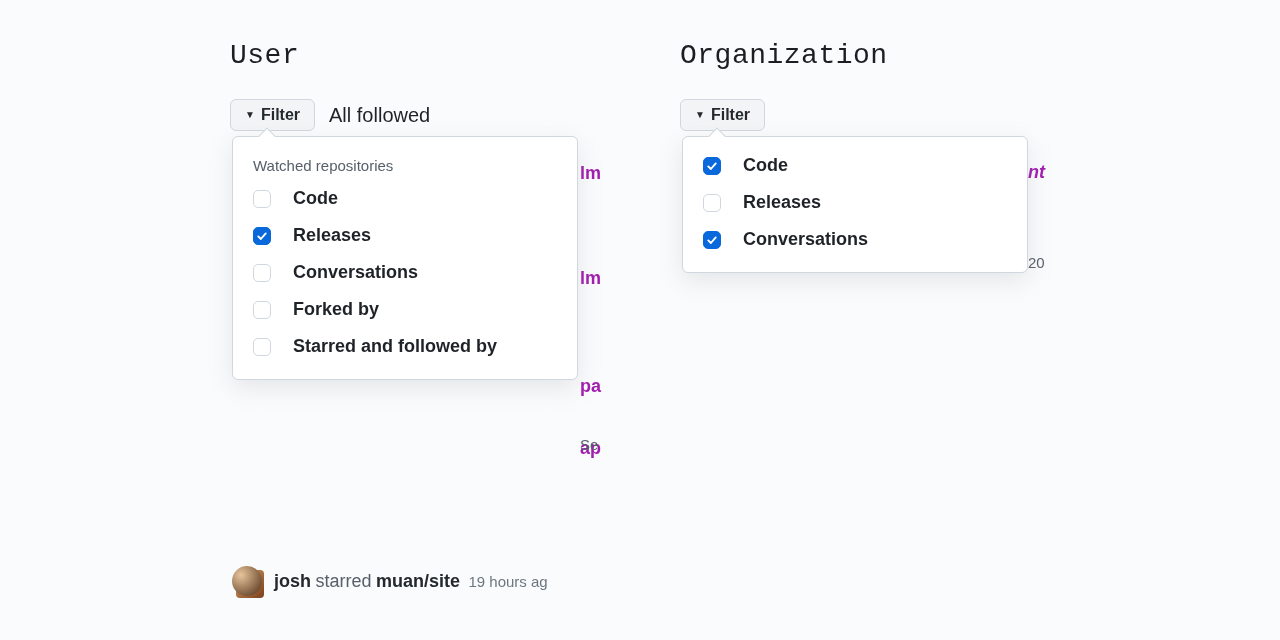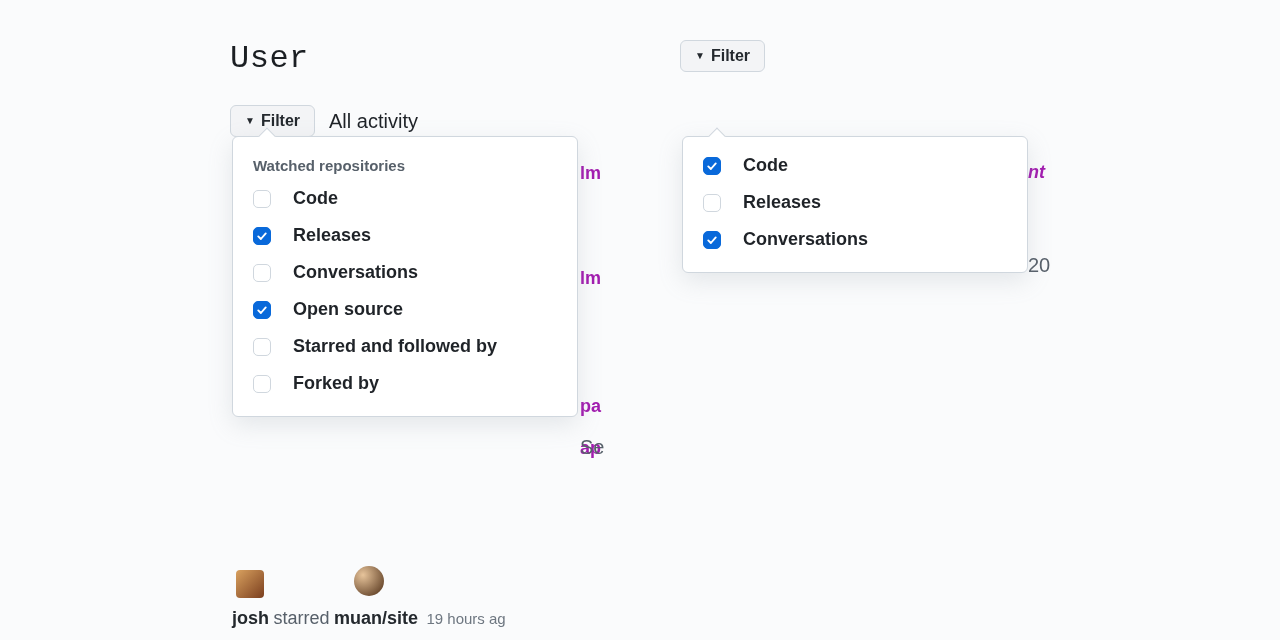--- a/index.html
+++ b/index.html
@@ -18,21 +18,21 @@
     height: 640px;
   }
   .col {
     position: absolute;
   }
   .col-user { left: 230px; top: 40px; width: 380px; }
   .col-org  { left: 680px; top: 40px; width: 360px; }
 
   .heading {
     font-family: "SFMono-Regular", Consolas, "Liberation Mono", Menlo, monospace;
-    font-size: 32px;
+    font-size: 28px;
     font-weight: 400;
     letter-spacing: 0.5px;
     margin-bottom: 28px;
     color: #1b1f23;
   }
 
   .toolbar {
     display: flex;
     align-items: center;
     gap: 14px;
@@ -63,21 +63,21 @@
   }
 
   
   .bg-frag {
     position: absolute;
     color: #a21caf;
     font-size: 18px;
     font-weight: 600;
     white-space: nowrap;
   }
-  .bg-frag.light { font-weight: 400; color: #57606a; font-size: 20px; }
+  .bg-frag.light { font-weight: 400; color: #57606a; font-size: 15px; }
 
   .avatar-frag {
     position: absolute;
     width: 28px;
     height: 28px;
     border-radius: 4px;
     background: linear-gradient(135deg,#d9a15f,#7a3e1e);
   }
 
   
@@ -100,21 +100,21 @@
     width: 12px;
     height: 12px;
     background: #fff;
     border-left: 1px solid #d0d7de;
     border-top: 1px solid #d0d7de;
     transform: rotate(45deg);
   }
 
   .group-label {
     font-size: 15px;
-    font-weight: 700;
+    font-weight: 400;
     color: #57606a;
     padding: 10px 20px 6px 20px;
   }
 
   .item {
     display: flex;
     align-items: center;
     gap: 22px;
     padding: 8px 20px;
     cursor: pointer;
@@ -145,21 +145,20 @@
 
   
   .feed-row {
     position: absolute;
     left: 232px;
     top: 566px;
     display: flex;
     align-items: center;
     gap: 12px;
     white-space: nowrap;
-    flex-direction: column;
   }
   .feed-row .ava {
     width: 30px;
     height: 30px;
     border-radius: 50%;
     background: radial-gradient(circle at 30% 30%, #e7c49b, #4b2b13);
   }
   .feed-row .who { font-weight: 700; font-size: 18px; }
   .feed-row .act { font-weight: 400; color:#57606a; font-size: 18px; }
   .feed-row .repo { font-weight: 700; font-size: 18px; }
@@ -170,36 +169,37 @@
 
 <div class="canvas">
 
   <div class="col col-user">
     <div class="heading">User</div>
     <div class="toolbar">
       <button class="filter-btn">
         <span class="tri">▼</span>
         <span>Filter</span>
       </button>
-      <span class="activity-label">All activity</span>
+      <span class="activity-label">All followed</span>
     </div>
   </div>
 
   <div class="col col-org">
+    <div class="heading">Organization</div>
     <div class="toolbar">
       <button class="filter-btn">
         <span class="tri">▼</span>
         <span>Filter</span>
       </button>
     </div>
   </div>
 
   <span class="bg-frag" style="left:580px; top:163px;">lm</span>
   <span class="bg-frag" style="left:580px; top:268px;">lm</span>
-  <span class="bg-frag" style="left:580px; top:396px;">pa</span>
+  <span class="bg-frag" style="left:580px; top:376px;">pa</span>
   <span class="bg-frag" style="left:580px; top:438px;">ap</span>
   <span class="bg-frag light" style="left:580px; top:436px;">Se</span>
   <div class="avatar-frag" style="left:236px; top:570px;"></div>
 
   <span class="bg-frag" style="left:1028px; top:162px;font-style:italic;">nt</span>
   <span class="bg-frag light" style="left:1028px; top:254px;">20</span>
 
   <div class="dropdown user" id="user-dd">
     <div class="caret"></div>
   <div class="group-label">Watched repositories</div>
@@ -213,34 +213,26 @@
             <polyline points="3,8.5 6.5,12 13,4.5"></polyline>
           </svg>
         </span>
         <span class="item-label">Releases</span>
       </div>
       <div class="item">
         <span class="cb"></span>
         <span class="item-label">Conversations</span>
       </div>
       <div class="item">
-        <span class="cb checked">
-          <svg viewBox="0 0 16 16" fill="none" stroke="white" stroke-width="2.5" stroke-linecap="round" stroke-linejoin="round">
-            <polyline points="3,8.5 6.5,12 13,4.5"></polyline>
-          </svg>
-        </span>
-        <span class="item-label">Open source</span>
+        <span class="cb"></span>
+        <span class="item-label">Forked by</span>
       </div>
       <div class="item">
         <span class="cb"></span>
         <span class="item-label">Starred and followed by</span>
-      </div>
-      <div class="item">
-        <span class="cb"></span>
-        <span class="item-label">Forked by</span>
       </div>
     </div>
 
   <div class="dropdown org" id="org-dd">
     <div class="caret"></div>
   <div class="item">
         <span class="cb checked">
           <svg viewBox="0 0 16 16" fill="none" stroke="white" stroke-width="2.5" stroke-linecap="round" stroke-linejoin="round">
             <polyline points="3,8.5 6.5,12 13,4.5"></polyline>
           </svg>

